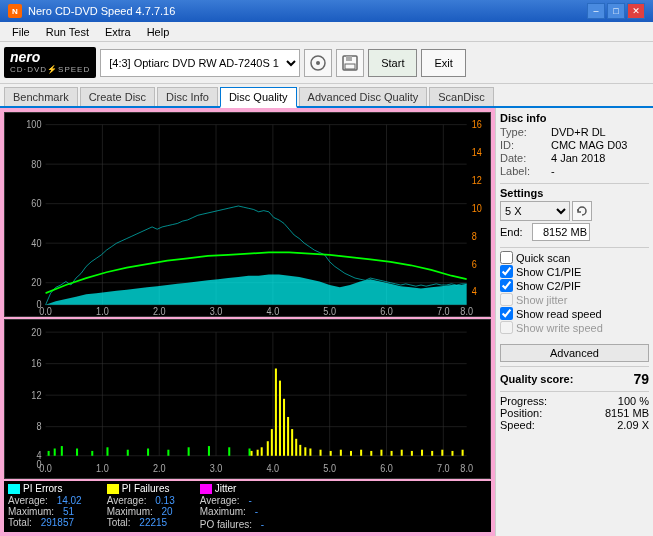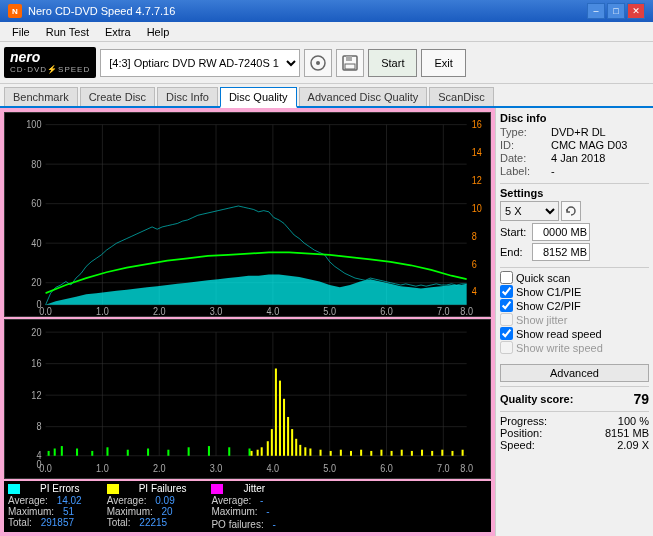--- a/index.html
+++ b/index.html
@@ -38,32 +38,32 @@
     
     .right-panel { width: 158px; background: #f0f0f0; border-left: 1px solid #ccc; padding: 4px; overflow-y: auto; }
 
     
     .chart-top { flex: 1; position: relative; background: #000; border: 1px solid #333; }
     .chart-bottom { height: 38%; position: relative; background: #000; border: 1px solid #333; }
     
     
     .legend-area { background: #000; padding: 2px 4px; display: flex; align-items: flex-start; gap: 8px; }
     .legend-col { color: white; font-size: 10px; }
-    .legend-title { display: flex; align-items: center; gap: 20px; margin-bottom: 1px; }
+    .legend-title { display: flex; align-items: center; gap: 3px; margin-bottom: 1px; }
     .legend-dot { width: 10px; height: 10px; border-radius: 0; display: inline-block; }
     .legend-row { display: flex; gap: 3px; color: #ccc; font-size: 10px; }
     .legend-val { color: #4499ff; }
 
     
     .panel-section { margin-bottom: 6px; }
     .panel-title { font-weight: bold; font-size: 11px; color: #000; margin-bottom: 2px; }
     .panel-row { display: flex; gap: 16px; margin-bottom: 1px; font-size: 11px; }
     .panel-label { color: #555; min-width: 35px; }
     .panel-value { color: #000; font-weight: normal; }
-    .settings-select { width: 59px; height: 20px; font-size: 11px; border: 1px solid #aaa; }
+    .settings-select { width: 70px; height: 20px; font-size: 11px; border: 1px solid #aaa; }
     .settings-row { display: flex; align-items: center; gap: 2px; margin-bottom: 2px; }
     .settings-input { width: 58px; height: 18px; border: 1px solid #aaa; font-size: 11px; padding: 0 2px; background: white; text-align: right; }
     .checkbox-row { display: flex; align-items: center; gap: 3px; font-size: 11px; margin-bottom: 1px; }
     .checkbox-row input[type=checkbox] { margin: 0; }
     .advanced-btn { background: #e8e8e8; border: 1px solid #aaa; padding: 2px 24px; font-size: 11px; cursor: pointer; width: 100%; margin-top: 4px; }
     .quality-score-row { display: flex; justify-content: space-between; align-items: center; font-size: 11px; margin-top: 4px; font-weight: bold; }
     .quality-score-val { font-size: 14px; font-weight: bold; color: #000; }
     .progress-row { display: flex; justify-content: space-between; font-size: 11px; }
     .divider { border-bottom: 1px solid #ccc; margin: 3px 0; }
 
@@ -274,21 +274,21 @@
         <div class="legend-row"><span>Total:</span>&nbsp;<span class="legend-val">291857</span></div>
       </div>
 
       <div style="width:1px;background:#333;margin:0 4px;"></div>
 
       <div class="legend-col">
         <div class="legend-title">
           <span class="legend-dot" style="background:#ffff00;width:12px;height:10px;"></span>
           <span style="color:white;">PI Failures</span>
         </div>
-        <div class="legend-row"><span>Average:</span>&nbsp;<span class="legend-val">0.09</span></div>
+        <div class="legend-row"><span>Average:</span>&nbsp;<span class="legend-val">0.13</span></div>
         <div class="legend-row"><span>Maximum:</span>&nbsp;<span class="legend-val">20</span></div>
         <div class="legend-row"><span>Total:</span>&nbsp;<span class="legend-val">22215</span></div>
       </div>
 
       <div style="width:1px;background:#333;margin:0 4px;"></div>
 
       <div class="legend-col">
         <div class="legend-title">
           <span class="legend-dot" style="background:#ff00ff;width:12px;height:10px;"></span>
           <span style="color:white;">Jitter</span>
@@ -338,24 +338,20 @@
           <option>MAX</option>
         </select>
         <button class="toolbar-btn" style="height:20px;width:20px;padding:0;">
           <svg width="12" height="12" viewBox="0 0 12 12">
               <path d="M2,6 A4,4 0 1,1 6,10" fill="none" stroke="#555" stroke-width="1.5"></path>
               <polyline points="2,4 2,7 5,7" fill="none" stroke="#555" stroke-width="1.5"></polyline>
             </svg>
         </button>
       </div>
       <div class="settings-row" style="margin-top:2px;">
-        <span style="font-size:11px;min-width:30px;">Start:</span>
-        <input class="settings-input" type="text" value="0000 MB" style="">
-      </div>
-      <div class="settings-row" style="margin-top:2px;">
         <span style="font-size:11px;min-width:30px;">End:</span>
         <input class="settings-input" type="text" value="8152 MB" style="">
       </div>
     </div>
     
     <div class="divider"></div>
     
     
     <div class="panel-section">
       <div class="checkbox-row">

